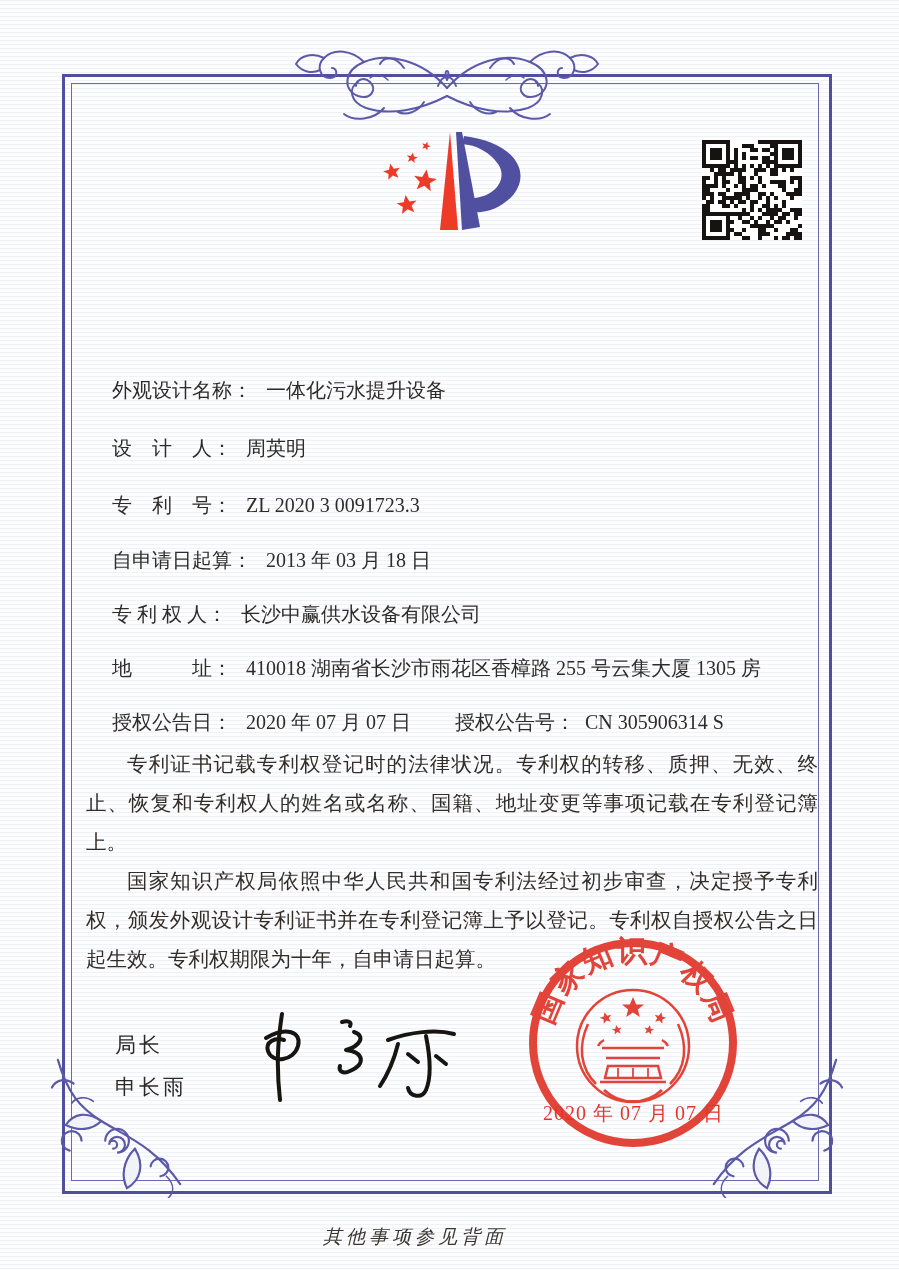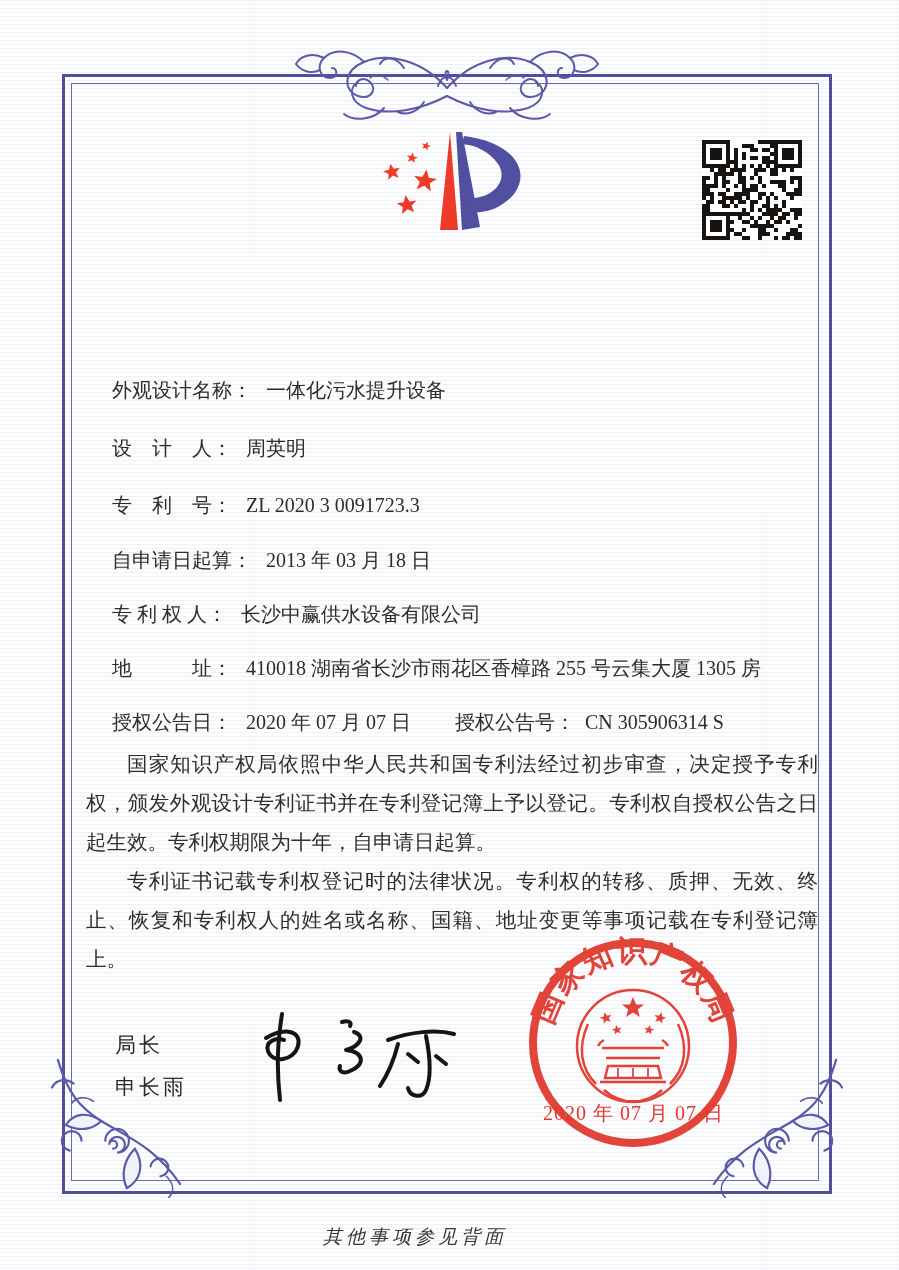--- a/index.html
+++ b/index.html
@@ -477,22 +477,22 @@
     <span class="lbl">地　　　址：</span><span class="val">410018 湖南省长沙市雨花区香樟路 255 号云集大厦 1305 房</span>
   </div>
   <div class="field-row" style="top:709px">
     <span class="lbl">授权公告日：</span><span class="val">2020 年 07 月 07 日</span>
   </div>
   <div class="field-row2" style="top:709px">
     <span class="lbl">授权公告号：</span><span class="val">CN 305906314 S</span>
   </div>
 
   <div class="body-text">
+    <p>专利证书记载专利权登记时的法律状况。专利权的转移、质押、无效、终止、恢复和专利权人的姓名或名称、国籍、地址变更等事项记载在专利登记簿上。</p>
     <p>国家知识产权局依照中华人民共和国专利法经过初步审查，决定授予专利权，颁发外观设计专利证书并在专利登记簿上予以登记。专利权自授权公告之日起生效。专利权期限为十年，自申请日起算。</p>
-    <p>专利证书记载专利权登记时的法律状况。专利权的转移、质押、无效、终止、恢复和专利权人的姓名或名称、国籍、地址变更等事项记载在专利登记簿上。</p>
   </div>
 
   <div class="sig-title">局长</div>
   <div class="sig-name">申长雨</div>
   <svg class="sig-script" viewBox="0 0 235 112">
     <g stroke="#171512" stroke-width="4" fill="none" stroke-linecap="round" stroke-linejoin="round">
       <path d="M44,16 C40,42 38,66 42,102"></path>
       <path d="M28,40 C48,28 64,34 60,48 C56,63 34,66 30,53 C27,44 37,39 46,42"></path>
       <path d="M104,24 C110,22 114,24 112,28"></path>
       <path d="M116,34 C128,38 122,48 108,52 C126,54 128,66 112,73 C106,76 100,74 102,68"></path>

